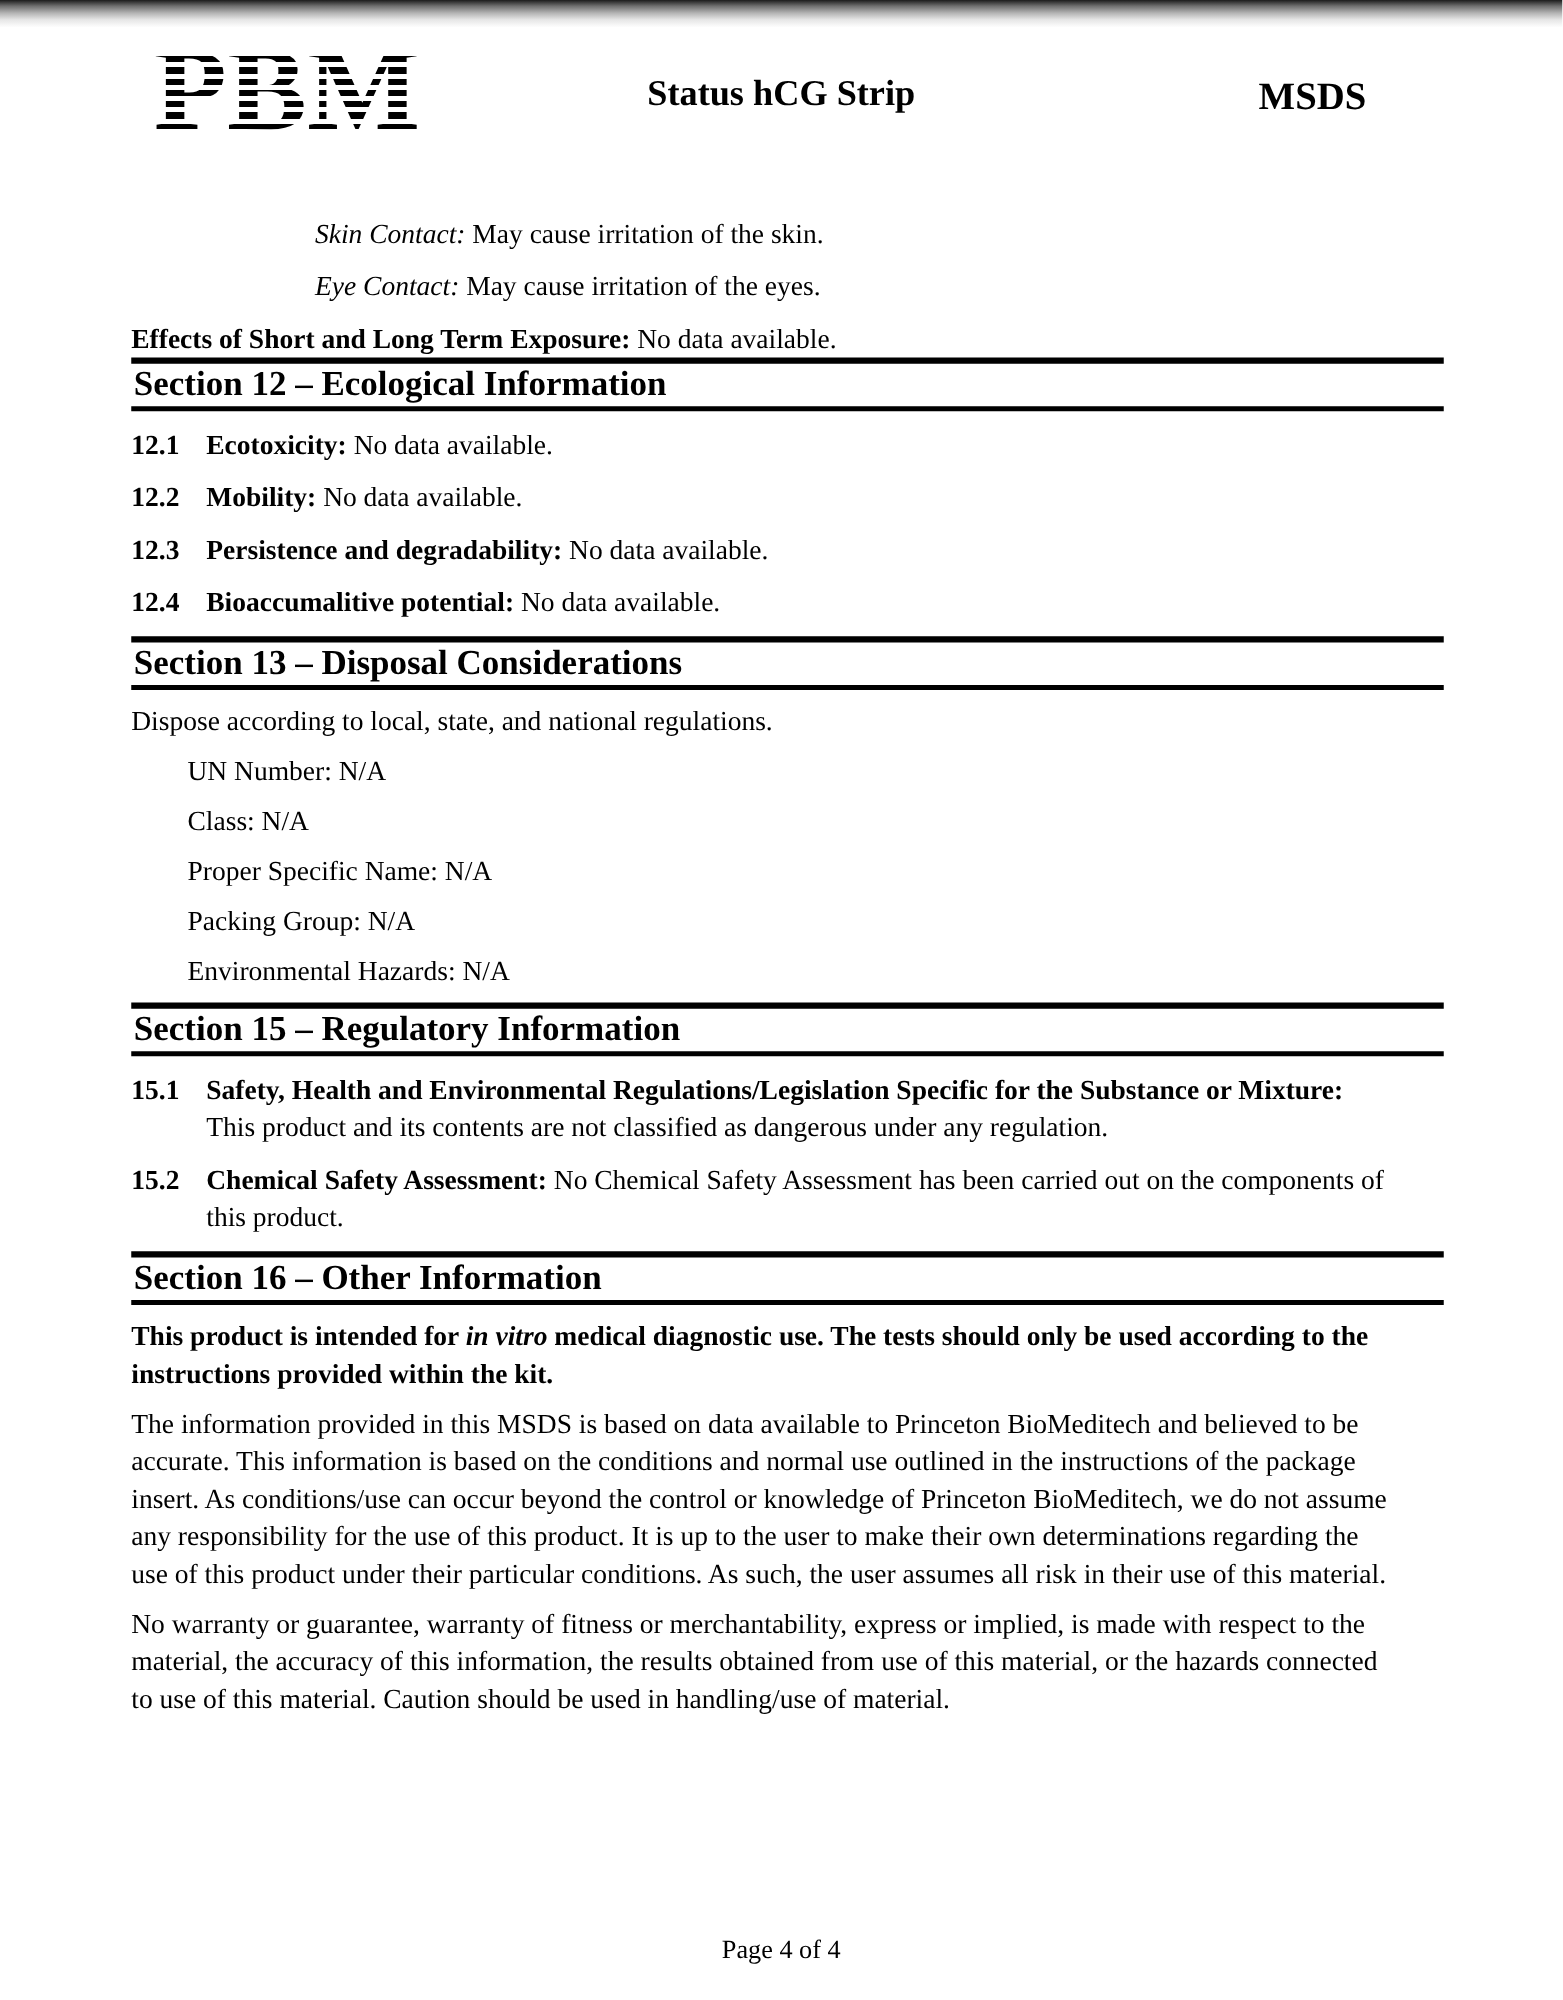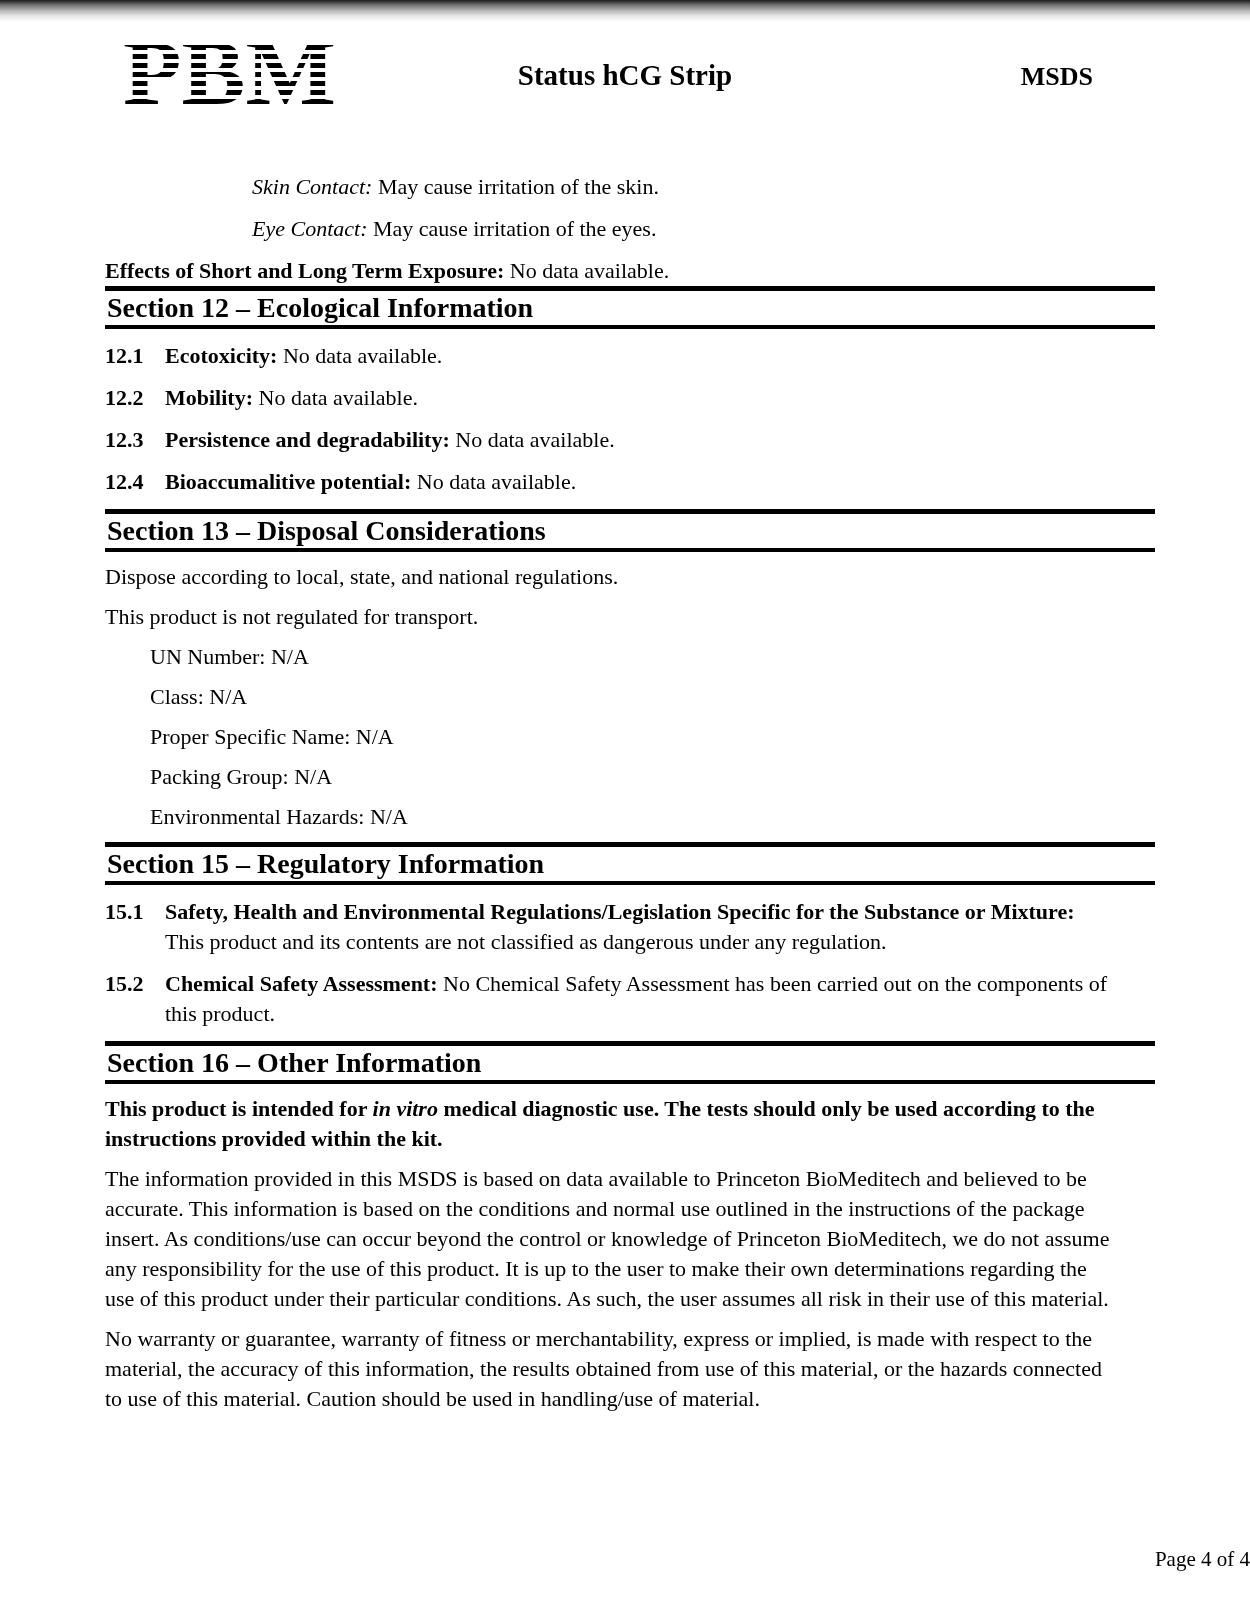--- a/index.html
+++ b/index.html
@@ -48,21 +48,21 @@
     font-weight: 700;
     font-size: 29px;
     line-height: 30px;
     font-family: Liberation Serif, serif;
   }
   .doc-type {
     position: absolute;
     right: 157px;
     top: 62px;
     font-weight: 700;
-    font-size: 26px;
+    font-size: 31px;
     line-height: 30px;
   }
   
   .content {
     padding: 0 95px 0 105px;
   }
   .content .text-block { max-width: 1005px; }
   .route {
     padding-left: 147px;
     line-height: 30px;
@@ -117,21 +117,21 @@
     line-height: 30px;
     margin: 10px 0;
     max-width: 1005px;
   }
   .para-bold { font-weight: 700; }
   
   .footer {
     position: absolute;
     left: 0; right: 0;
     bottom: 28px;
-    text-align: right;
+    text-align: center;
     font-size: 21px;
     line-height: 26px;
   }
 </style>
 </head>
 <body>
 
 <div class="top-shadow"></div>
 
 <div class="header">
@@ -177,21 +177,20 @@
     <span class="num">12.4</span>
     <span class="b">Bioaccumalitive potential:</span>
     <span>No data available.</span>
   </div>
 
   <div class="section-bar">
     <span>Section 13 – Disposal Considerations</span>
   </div>
   <p class="plain-line">Dispose according to local, state, and national regulations.</p>
 
-  <p class="plain-line">This product is not regulated for transport.</p>
   <div class="transport-field">UN Number: N/A</div>
   <div class="transport-field">Class: N/A</div>
   <div class="transport-field">Proper Specific Name: N/A</div>
   <div class="transport-field">Packing Group: N/A</div>
   <div class="transport-field">Environmental Hazards: N/A</div>
 
   <div class="section-bar">
     <span>Section 15 – Regulatory Information</span>
   </div>
   <div class="num-item">

